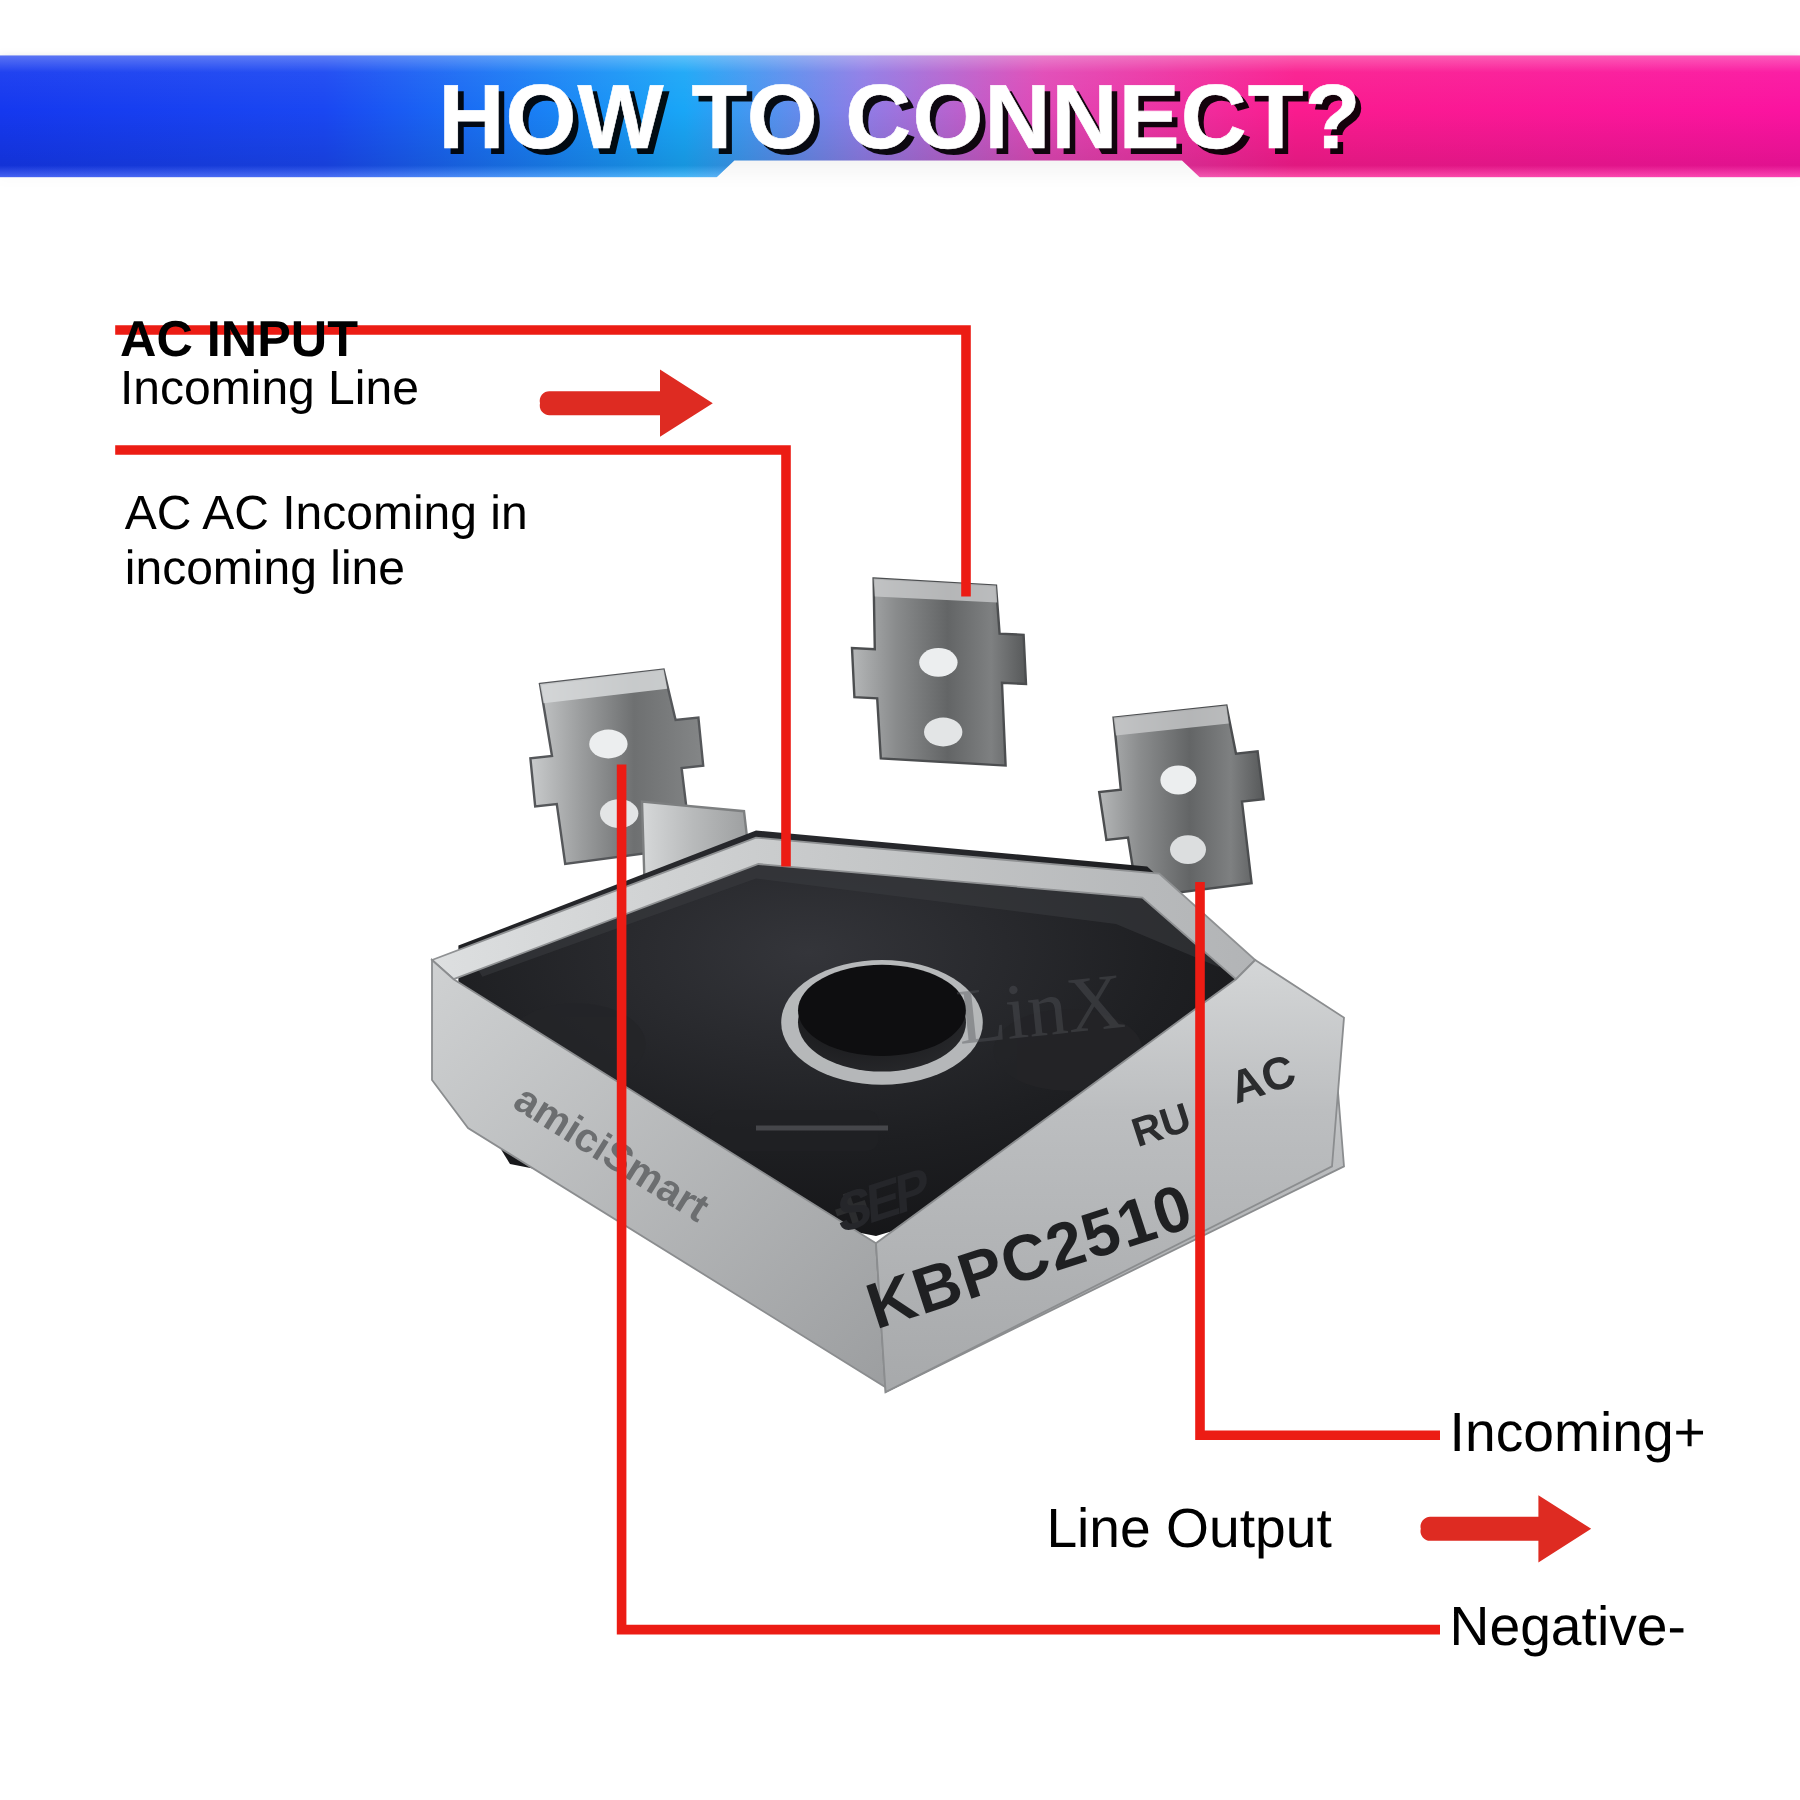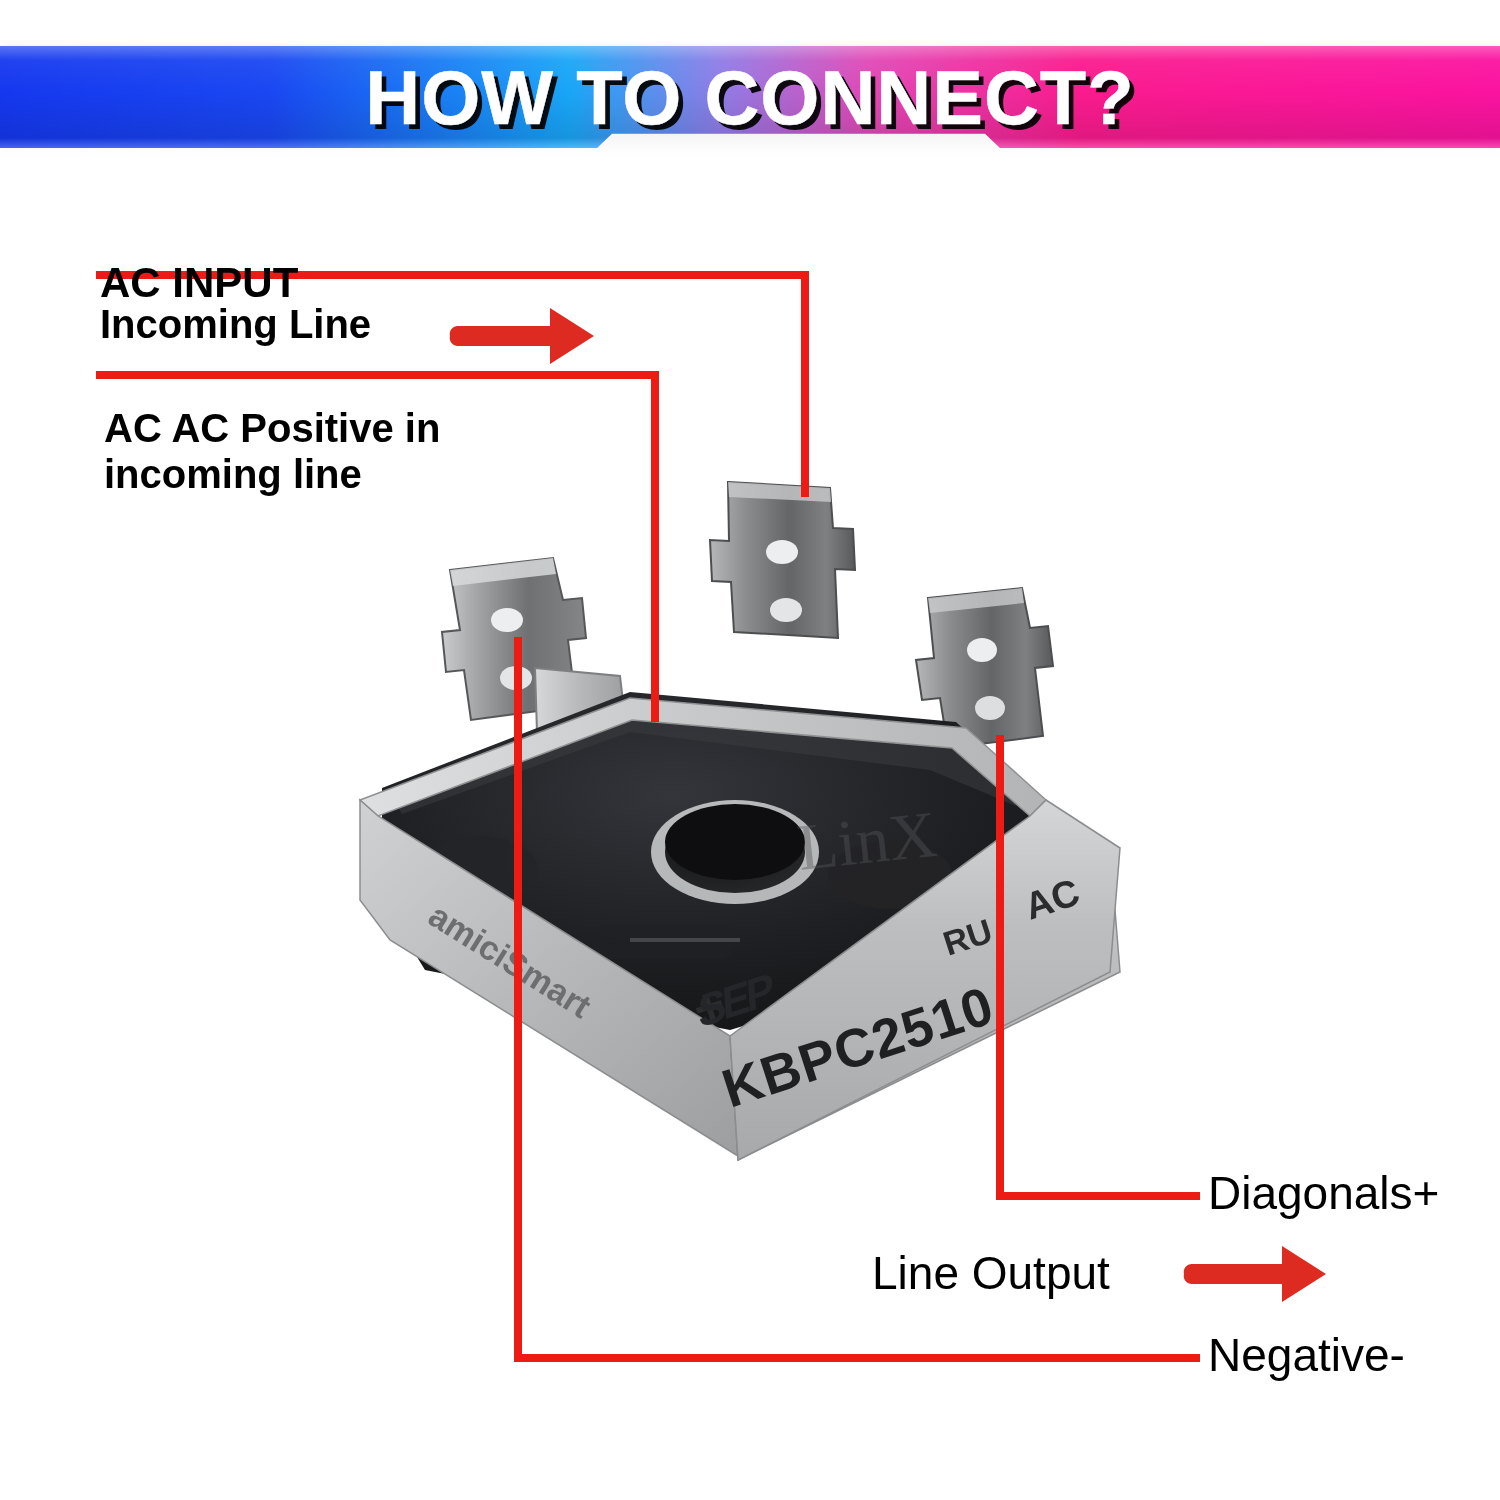--- a/index.html
+++ b/index.html
@@ -88,21 +88,21 @@
     white-space: pre;
     line-height: 1.12;
   }
   .lbl-heading {
     font-size: 42px;
     font-weight: bold;
     margin-top: 44px;
   }
   .lbl-body {
     font-size: 40px;
-    font-weight: bold;
+    font-weight: normal;
   }
   .lbl-out {
     font-size: 46px;
     font-weight: normal;
   }
 
   
   .ann-svg {
     position: absolute;
     left: 0;
@@ -263,22 +263,22 @@
 
     <g>
       <path d="M1192,1264 h90 v-18 l44,28 l-44,28 v-18 h-90 a8,8 0 0 1 -8,-10 a8,8 0 0 1 8,-10 Z" fill="#de2b22"></path>
     </g>
   </svg>
 
   <div class="lbl lbl-heading" style="left:100px; top:215px;">AC INPUT</div>
 
   <div class="lbl lbl-body" style="left:100px; top:302px;">Incoming Line</div>
 
-  <div class="lbl lbl-body" style="left:104px; top:406px;">AC AC Positive in</div>
+  <div class="lbl lbl-body" style="left:104px; top:406px;">AC AC Incoming in</div>
   <div class="lbl lbl-body" style="left:104px; top:452px;">incoming line</div>
 
-  <div class="lbl lbl-out" style="left:1208px; top:1168px;">Diagonals+</div>
+  <div class="lbl lbl-out" style="left:1208px; top:1168px;">Incoming+</div>
 
   <div class="lbl lbl-out" style="left:1208px; top:1330px;">Negative-</div>
 
   <div class="lbl lbl-out" style="left:872px; top:1248px;">Line Output</div>
 
 </div>
 
 </body></html>

